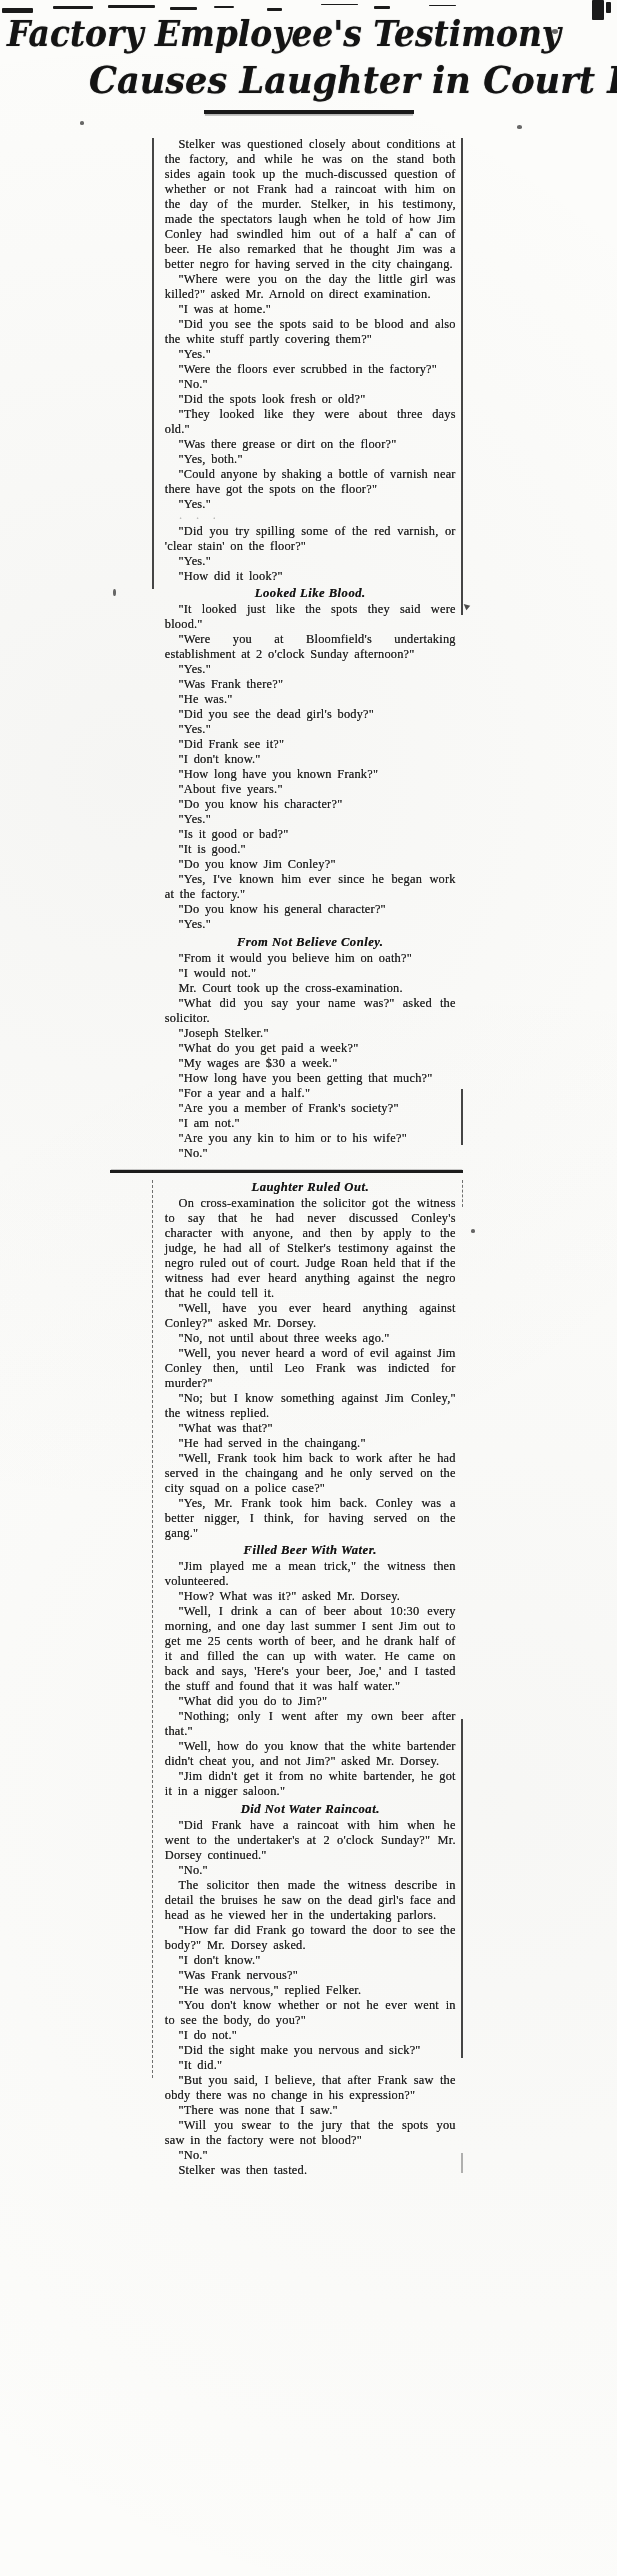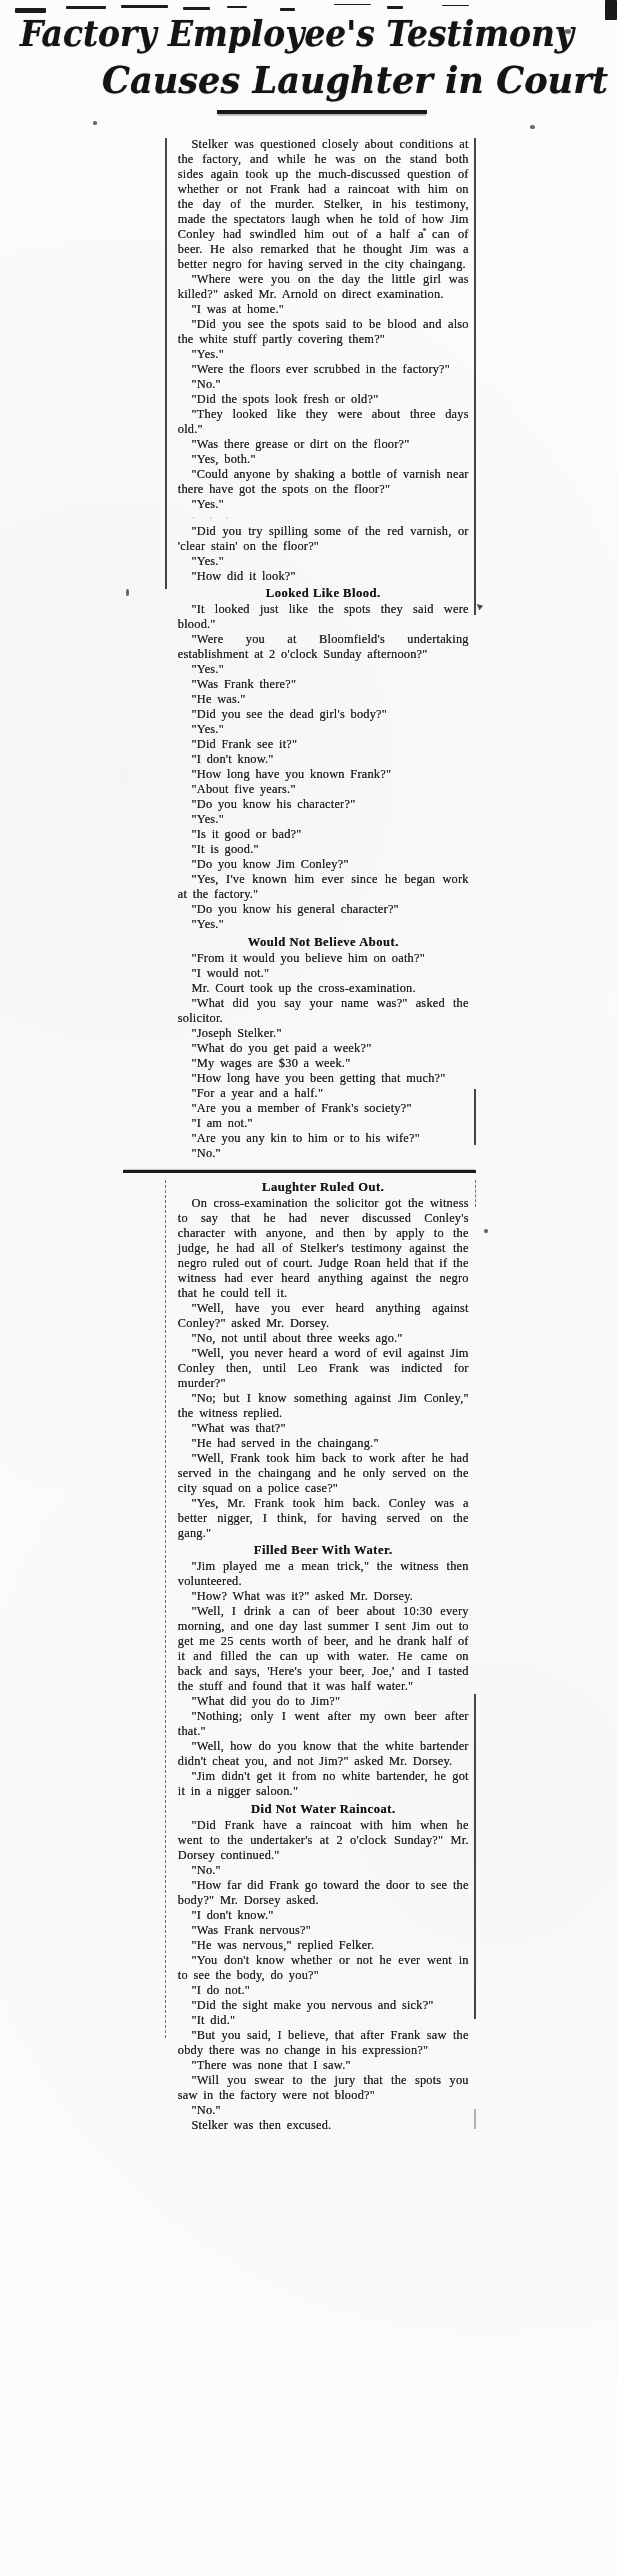--- a/index.html
+++ b/index.html
@@ -5,21 +5,21 @@
   html,body{margin:0;padding:0;}
   body{
     width:617px;height:2576px;position:relative;overflow:hidden;
     background:
       radial-gradient(circle at 20% 30%, rgba(120,120,120,0.05), transparent 40%),
       radial-gradient(circle at 80% 70%, rgba(120,120,120,0.04), transparent 45%),
       #fcfcfa;
     font-family:"Liberation Serif", serif;
     -webkit-font-smoothing:antialiased;
   }
-  .clipping{position:absolute;inset:0;margin-left:13px;}
+  .clipping{position:absolute;inset:0;}
 
   
   .tear-seg{position:absolute;background:#1b1b1b;border-radius:0.9px;}
   .speck{position:absolute;background:#2a2a2a;border-radius:50%;opacity:.7;}
   .arrow-artifact{
     position:absolute;width:0;height:0;opacity:.8;
     border-left:6.4px solid #1f1f1f;border-top:3.7px solid transparent;border-bottom:3.7px solid transparent;
     transform:rotate(-140deg);
   }
 
@@ -45,21 +45,21 @@
   .col-inner{padding:3.7px 7.3px 0 12.8px;}
   .section{position:relative;}
   .para{
     margin:0;font-size:12.4px;line-height:15px;
     text-align:justify;text-indent:13.7px;
     letter-spacing:0.2px;word-spacing:2.3px;
   }
   .para.artifact{opacity:.28;line-height:12px;letter-spacing:3.7px;}
   .subhead{
     margin:2.7px 0 0.9px;font-size:12.6px;line-height:15px;font-weight:700;
-    text-align:center;letter-spacing:0.5px;color:#161616;
+    text-align:center;letter-spacing:0.5px;color:#161616;font-style:italic;
   }
   .section-rule{
     height:2.7px;background:#1c1c1c;border:0;
     margin:9px 0 7.3px -55px;width:353px;
     box-shadow:0 -1.8px 0 -0.9px rgba(25,25,25,.25);
   }
 
   
   .vrule{position:absolute;width:1.8px;background:#262626;opacity:.85;}
   .vrule.dashed{background:none;border-left:1.8px dashed rgba(35,35,35,.75);width:0;}
@@ -139,21 +139,21 @@
           <p class="para">"How long have you known Frank?"</p>
           <p class="para">"About five years."</p>
           <p class="para">"Do you know his character?"</p>
           <p class="para">"Yes."</p>
           <p class="para">"Is it good or bad?"</p>
           <p class="para">"It is good."</p>
           <p class="para">"Do you know Jim Conley?"</p>
           <p class="para">"Yes, I've known him ever since he began work at the factory."</p>
           <p class="para">"Do you know his general character?"</p>
           <p class="para">"Yes."</p>
-          <h3 class="subhead">Would Not Believe About.</h3>
+          <h3 class="subhead">From Not Believe Conley.</h3>
           <p class="para">"From it would you believe him on oath?"</p>
           <p class="para">"I would not."</p>
           <p class="para">Mr. Court took up the cross-examination.</p>
           <p class="para">"What did you say your name was?" asked the solicitor.</p>
           <p class="para">"Joseph Stelker."</p>
           <p class="para">"What do you get paid a week?"</p>
           <p class="para">"My wages are $30 a week."</p>
           <p class="para">"How long have you been getting that much?"</p>
           <p class="para">"For a year and a half."</p>
           <p class="para">"Are you a member of Frank's society?"</p>
@@ -183,31 +183,32 @@
           <p class="para">"Jim played me a mean trick," the witness then volunteered.</p>
           <p class="para">"How?  What was it?" asked Mr. Dorsey.</p>
           <p class="para">"Well, I drink a can of beer about 10:30 every morning, and one day last summer I sent Jim out to get me 25 cents worth of beer, and he drank half of it and filled the can up with water. He came on back and says, 'Here's your beer, Joe,' and I tasted the stuff and found that it was half water."</p>
           <p class="para">"What did you do to Jim?"</p>
           <p class="para">"Nothing; only I went after my own beer after that."</p>
           <p class="para">"Well, how do you know that the white bartender didn't cheat you, and not Jim?" asked Mr. Dorsey.</p>
           <p class="para">"Jim didn't get it from no white bartender, he got it in a nigger saloon."</p>
           <h3 class="subhead">Did Not Water Raincoat.</h3>
           <p class="para">"Did Frank have a raincoat with him when he went to the undertaker's at 2 o'clock Sunday?" Mr. Dorsey continued."</p>
           <p class="para">"No."</p>
+          <p class="para">The solicitor then made the witness describe in detail the bruises he saw on the dead girl's face and head as he viewed her in the undertaking parlors.</p>
           <p class="para">"How far did Frank go toward the door to see the body?" Mr. Dorsey asked.</p>
           <p class="para">"I don't know."</p>
           <p class="para">"Was Frank nervous?"</p>
           <p class="para">"He was nervous," replied Felker.</p>
           <p class="para">"You don't know whether or not he ever went in to see the body, do you?"</p>
           <p class="para">"I do not."</p>
           <p class="para">"Did the sight make you nervous and sick?"</p>
           <p class="para">"It did."</p>
           <p class="para">"But you said, I believe, that after Frank saw the obdy there was no change in his expression?"</p>
           <p class="para">"There was none that I saw."</p>
           <p class="para">"Will you swear to the jury that the spots you saw in the factory were not blood?"</p>
           <p class="para">"No."</p>
-          <p class="para">Stelker was then excused.</p>
+          <p class="para">Stelker was then tasted.</p>
         </div>
 
     </div>
   </div>
 </div>
 
 
 </body></html>

